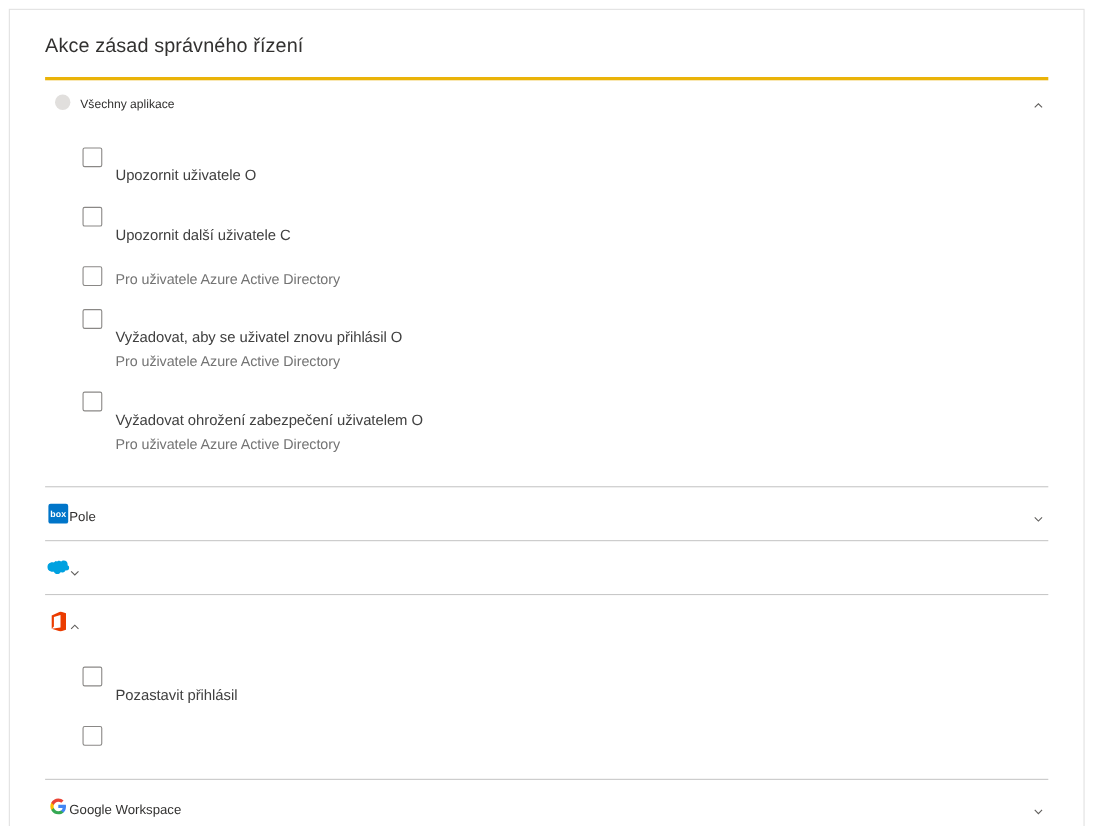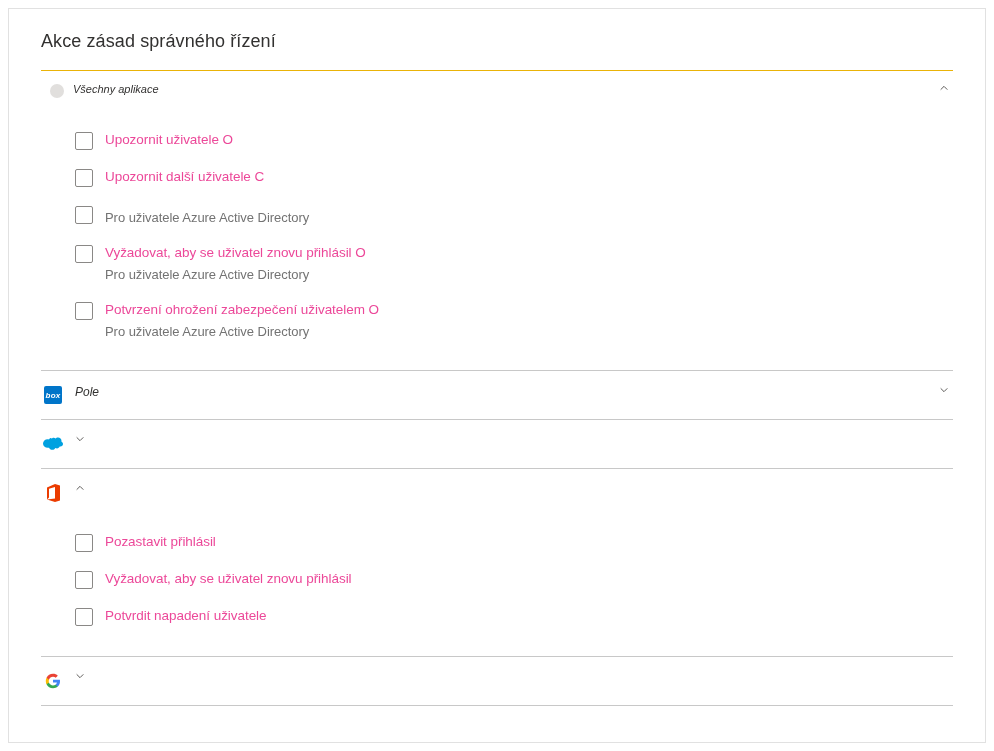--- a/index.html
+++ b/index.html
@@ -14,38 +14,36 @@
       width: 978px;
       min-height: 735px;
       background: #fff;
     }
     .title {
       font-size: 18px;
       font-weight: 400;
       color: #323130;
       letter-spacing: 0.1px;
       padding-bottom: 18px;
-      border-bottom: 1px solid #eab308;
+      border-bottom: 3px solid #eab308;
     }
     .section {
       border-bottom: 1px solid #c8c8c8;
     }
     .section-header {
       display: flex;
-      align-items: flex-start;
+      align-items: flex-end;
       padding: 14px 0 14px 2px;
       cursor: pointer;
       min-height: 48px;
-      font-style: italic;
     }
     .section.first .section-header { padding: 12px 0 8px 2px; min-height: 36px; }
     .section-icon {
       width: 20px;
       height: 20px;
-      margin-right: 12px;
       display: flex;
       align-items: center;
       justify-content: center;
     }
     .section.first .section-icon { width: 16px; height: 16px; margin-right: 8px; margin-left: 6px; }
     .section-title {
       flex: 1;
       font-size: 12px;
       color: #323130;
       font-weight: 400;
@@ -75,23 +73,24 @@
       border: 1px solid #8a8886;
       border-radius: 2px;
       margin-right: 12px;
       flex-shrink: 0;
       margin-top: 1px;
       background: #fff;
     }
     .action-texts { display: flex; flex-direction: column; }
     .action-label {
       font-size: 13.5px;
-      color: #ec4899;
+      color: #404040;
       line-height: 18px;
       letter-spacing: -0.05px;
+      margin-top: 18px;
     }
     .action-sub {
       font-size: 13px;
       color: #737373;
       line-height: 17px;
       margin-top: 4px;
       letter-spacing: -0.05px;
     }
     
     .ico-all { width: 14px; height: 14px; border-radius: 50%; background: #e1dfdd; }
@@ -141,21 +140,21 @@
       <div class="action-row">
         <div class="checkbox"></div>
         <div class="action-texts">
           <span class="action-label">Vyžadovat, aby se uživatel znovu přihlásil O</span>
           <span class="action-sub">Pro uživatele Azure Active Directory</span>
         </div>
       </div>
       <div class="action-row">
         <div class="checkbox"></div>
         <div class="action-texts">
-          <span class="action-label">Potvrzení ohrožení zabezpečení uživatelem O</span>
+          <span class="action-label">Vyžadovat ohrožení zabezpečení uživatelem O</span>
           <span class="action-sub">Pro uživatele Azure Active Directory</span>
         </div>
       </div>
     </div>
   </div>
 
   <div class="section">
     <div class="section-header">
       <div class="section-icon">
           <div class="ico-box">
@@ -201,43 +200,35 @@
     </div>
     <div class="section-body">
       <div class="action-row">
         <div class="checkbox"></div>
         <div class="action-texts">
           <span class="action-label">Pozastavit přihlásil</span>
         </div>
       </div>
       <div class="action-row">
         <div class="checkbox"></div>
-        <div class="action-texts">
-          <span class="action-label">Vyžadovat, aby se uživatel znovu přihlásil</span>
-        </div>
-      </div>
-      <div class="action-row">
-        <div class="checkbox"></div>
-        <div class="action-texts">
-          <span class="action-label">Potvrdit napadení uživatele</span>
-        </div>
       </div>
     </div>
   </div>
 
   <div class="section">
     <div class="section-header">
       <div class="section-icon">
         <svg class="ico-gw" viewBox="0 0 48 48">
           <path fill="#4285F4" d="M45 24.5c0-1.6-.1-3.1-.4-4.5H24v8.5h11.8c-.5 2.8-2 5.1-4.3 6.7v5.6h7C42.6 37 45 31.3 45 24.5z"></path>
           <path fill="#34A853" d="M24 46c5.8 0 10.7-1.9 14.3-5.2l-7-5.6c-1.9 1.3-4.4 2.1-7.3 2.1-5.6 0-10.4-3.8-12.1-8.9H4.7v5.7C8.2 41.3 15.5 46 24 46z"></path>
           <path fill="#FBBC05" d="M11.9 28.4c-.4-1.3-.7-2.7-.7-4.1s.2-2.8.7-4.1v-5.7H4.7C3.2 17.5 2.3 20.9 2.3 24.3s.9 6.8 2.4 9.8l7.2-5.7z"></path>
           <path fill="#EA4335" d="M24 11.3c3.2 0 6 1.1 8.2 3.2l6.2-6.2C34.7 4.5 29.8 2.5 24 2.5 15.5 2.5 8.2 7.2 4.7 14.5l7.2 5.7c1.7-5.1 6.5-8.9 12.1-8.9z"></path>
         </svg>
       </div>
+      <div class="section-title">Google Workspace</div>
       <div class="chevron">
         <svg viewBox="0 0 12 12" width="12" height="12" fill="none" stroke-width="1.2">
             <path d="M2 4 L6 8 L10 4"></path>
           </svg>
       </div>
     </div>
   </div>
 
 </div>
 

